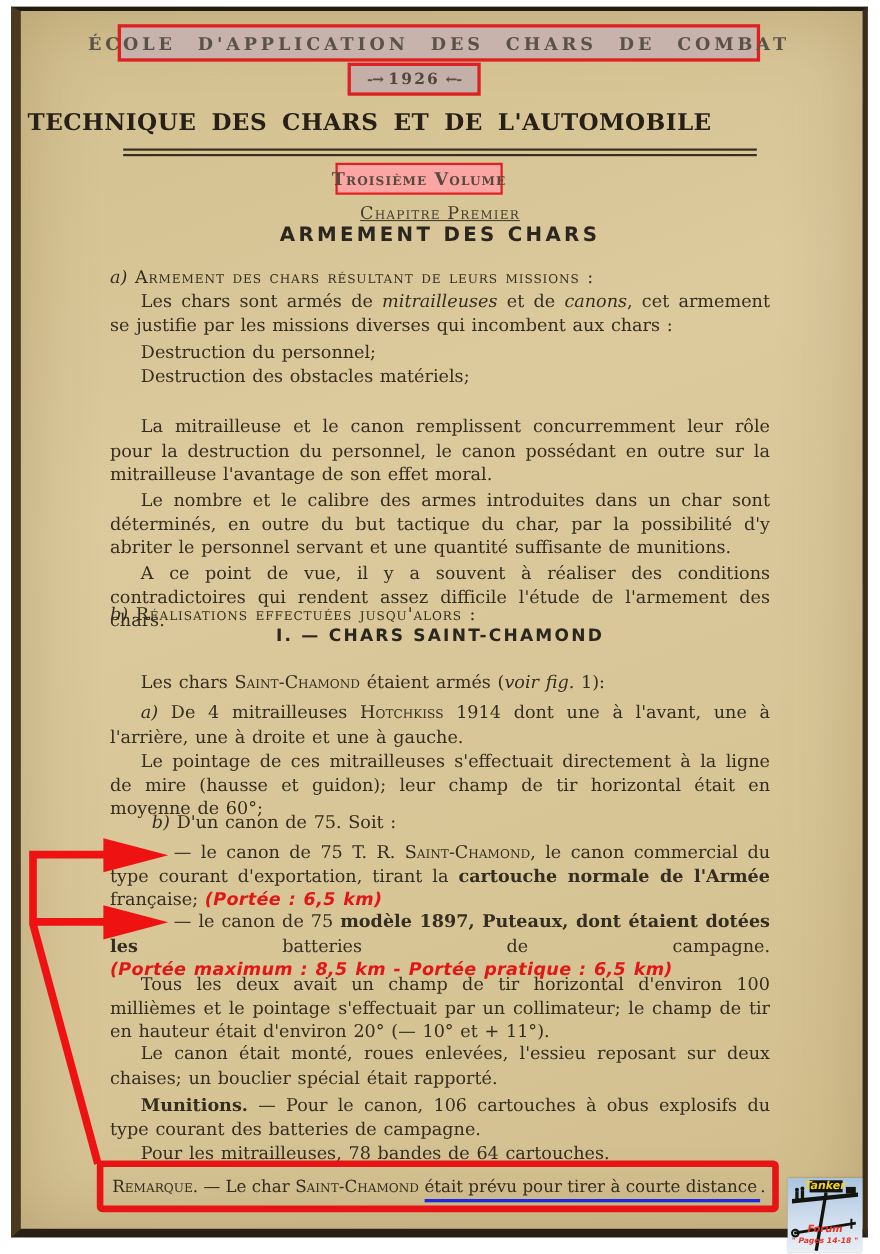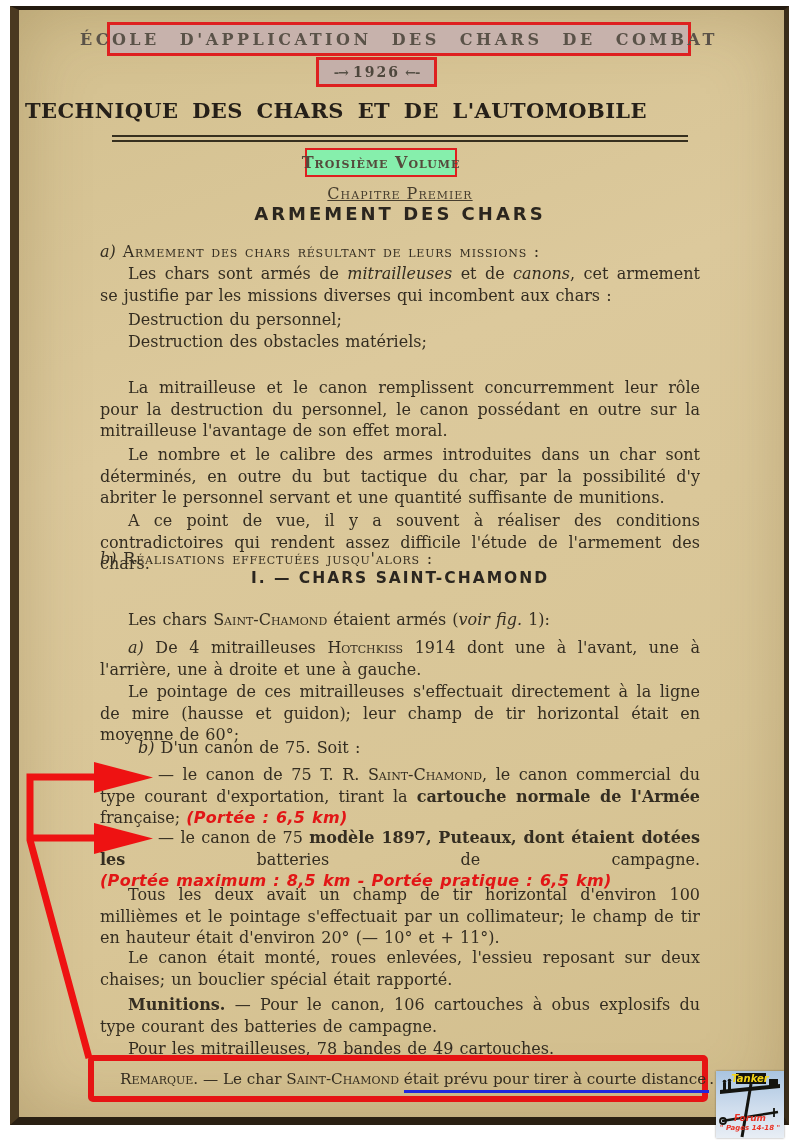--- a/index.html
+++ b/index.html
@@ -11,21 +11,21 @@
          box-shadow:inset 0 0 70px rgba(110,85,40,.28);}
 
   
   .hl-box{position:absolute;box-sizing:border-box;border:3px solid #de2020;background:#c7b2ac;
           display:flex;align-items:center;justify-content:center;}
   .school-box{left:107px;top:22px;width:584px;height:34px;}
   .school-text{font-weight:bold;font-size:16px;letter-spacing:3.5px;word-spacing:11px;color:#5a5248;white-space:nowrap;}
   .year-box{left:316px;top:57px;width:121px;height:30px;background:#c4afa9;}
   .year-text{font-weight:bold;font-size:14px;letter-spacing:2px;color:#4e473d;white-space:nowrap;}
   .year-arrow{font-size:13px;font-weight:bold;color:#565046;letter-spacing:-1px;}
-  .volume-box{left:305px;top:148px;width:152px;height:29px;background:#86efac;border-width:2px;}
+  .volume-box{left:305px;top:148px;width:152px;height:29px;background:#fca5a5;border-width:2px;}
   .volume-text{font-variant:small-caps;font-weight:bold;font-size:16px;letter-spacing:1px;color:#554a3c;white-space:nowrap;}
 
   .main-title{position:absolute;left:0;top:98px;width:672px;text-align:center;
               font-weight:bold;font-size:21px;word-spacing:6px;letter-spacing:.4px;color:#262019;}
   .double-rule{position:absolute;left:112px;top:135px;width:576px;height:3px;
                border-top:2px solid #37301f;border-bottom:2px solid #37301f;}
   .chapter-label{position:absolute;left:0;top:184px;width:800px;text-align:center;
                  font-variant:small-caps;font-size:16px;letter-spacing:1px;color:#463d2e;text-decoration:underline;}
   .chapter-title{position:absolute;left:0;top:203px;width:800px;text-align:center;
                  font-family:"DejaVu Sans",sans-serif;font-weight:bold;font-size:18px;letter-spacing:3px;color:#2b261f;}
@@ -40,21 +40,21 @@
   .bd{font-weight:bold;}
   .sec-head{font-variant:small-caps;letter-spacing:.8px;}
   .missions .line{line-height:22px;text-indent:28px;}
   .center-head{position:absolute;left:100px;width:600px;text-align:center;
                font-family:"DejaVu Sans",sans-serif;font-weight:bold;font-size:15.5px;letter-spacing:2px;color:#2b261f;}
   .red-note{color:#e21616;font-family:"DejaVu Sans",sans-serif;font-style:italic;font-weight:bold;
             font-size:16px;letter-spacing:.3px;white-space:nowrap;}
 
   
   .remark-box{position:absolute;left:88px;top:1055px;width:620px;height:47px;box-sizing:border-box;
-              border:6px solid #e61414;border-radius:5px;display:flex;align-items:center;padding-left:26px;}
+              border:6px solid #e61414;border-radius:5px;display:flex;align-items:center;padding-left:8px;}
   .remark-text{font-size:15.2px;color:#332c20;white-space:nowrap;}
   .blue-underline{border-bottom:3px solid #2027dd;padding-bottom:2px;padding-right:3px;}
 
   
   .annot{position:absolute;left:0;top:0;pointer-events:none;}
 
   
   .watermark{position:absolute;left:716px;top:1071px;width:68px;height:67px;
              background:linear-gradient(180deg,#a9c4e0 0%,#cfdded 55%,#e8eef5 100%);
              box-shadow:0 0 2px rgba(0,0,0,.4);overflow:hidden;}
@@ -118,21 +118,21 @@
 
   <div class="par ind-lg" style="top:764px;"><span>— </span><span>le canon de 75 T. R. </span><span class="sc">Saint-Chamond</span><span>, le canon commercial du type courant d'exportation, tirant la </span><span class="bd">cartouche normale de l'Armée</span><span> française; </span><span class="red-note">(Portée : 6,5 km)</span></div>
 
   <div class="par ind-lg" style="top:827px;"><span>— </span><span>le canon de 75 </span><span class="bd">modèle 1897, Puteaux, dont étaient dotées les</span><span> batteries de campagne. </span><span class="red-note">(Portée maximum : 8,5 km - Portée pratique : 6,5 km)</span></div>
 
   <div class="par ind" style="top:884px;">Tous les deux avait un champ de tir horizontal d'environ 100 millièmes et le pointage s'effectuait par un collimateur; le champ de tir en hauteur était d'environ 20° (— 10° et + 11°).</div>
   <div class="par ind" style="top:947px;">Le canon était monté, roues enlevées, l'essieu reposant sur deux chaises; un bouclier spécial était rapporté.</div>
 
   <div class="par ind" style="top:994px;"><span class="bd">Munitions.</span><span> — Pour le canon, 106 cartouches à obus explosifs du type courant des batteries de campagne.</span></div>
 
-  <div class="par ind" style="top:1038px;">Pour les mitrailleuses, 78 bandes de 49 cartouches.</div>
+  <div class="par ind" style="top:1038px;">Pour les mitrailleuses, 78 bandes de 64 cartouches.</div>
 
   <div class="remark-box">
     <div class="remark-text"><span class="sc">Remarque.</span><span> — Le char </span><span class="sc">Saint-Chamond</span><span> </span><span class="blue-underline">était prévu pour tirer à courte distance</span><span>.</span></div>
   </div>
 
   <svg class="annot" width="800" height="1140" viewBox="0 0 800 1140">
     <polyline points="95,777 30,777 30,840 89,1058" fill="none" stroke="#ee1212" stroke-width="7" stroke-linejoin="miter"></polyline>
     <line x1="30" y1="838" x2="95" y2="838" stroke="#ee1212" stroke-width="7"></line>
     <polygon points="94,762 94,793 153,777.5" fill="#ee1212"></polygon>
     <polygon points="94,823 94,854 153,838.5" fill="#ee1212"></polygon>

